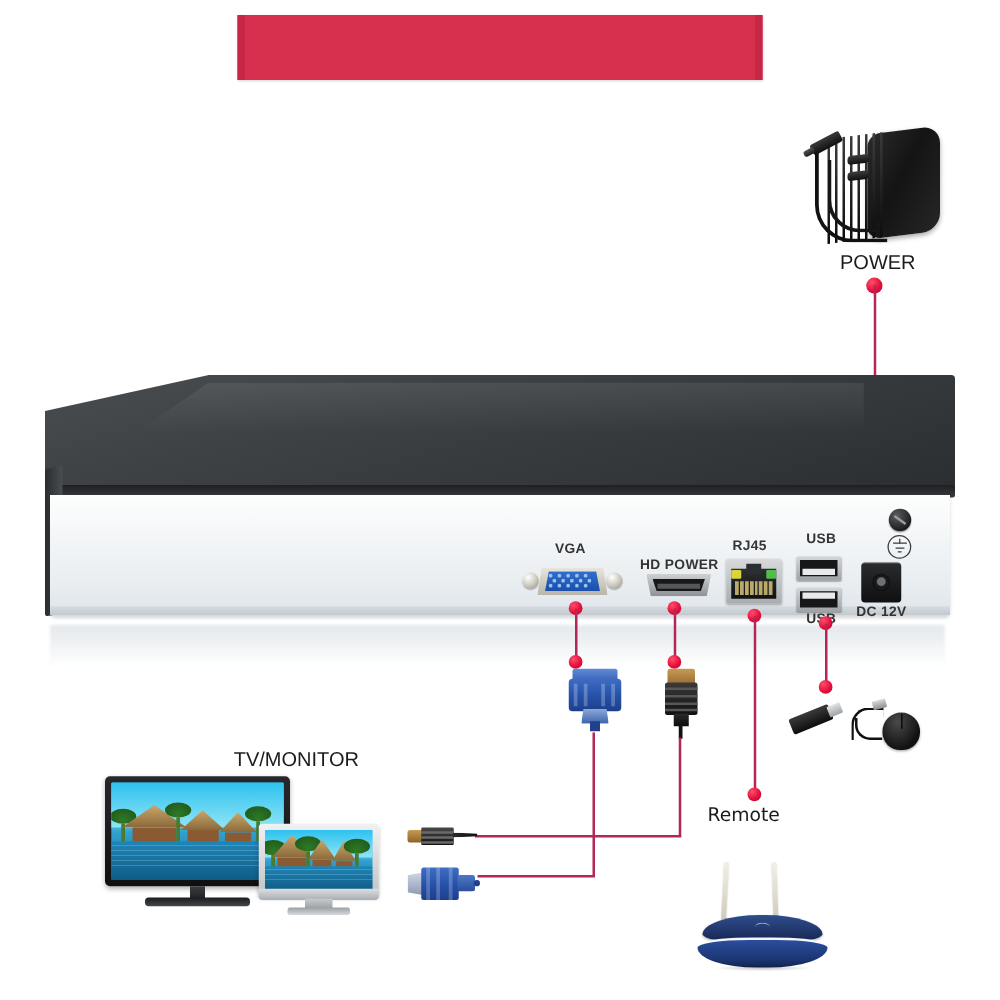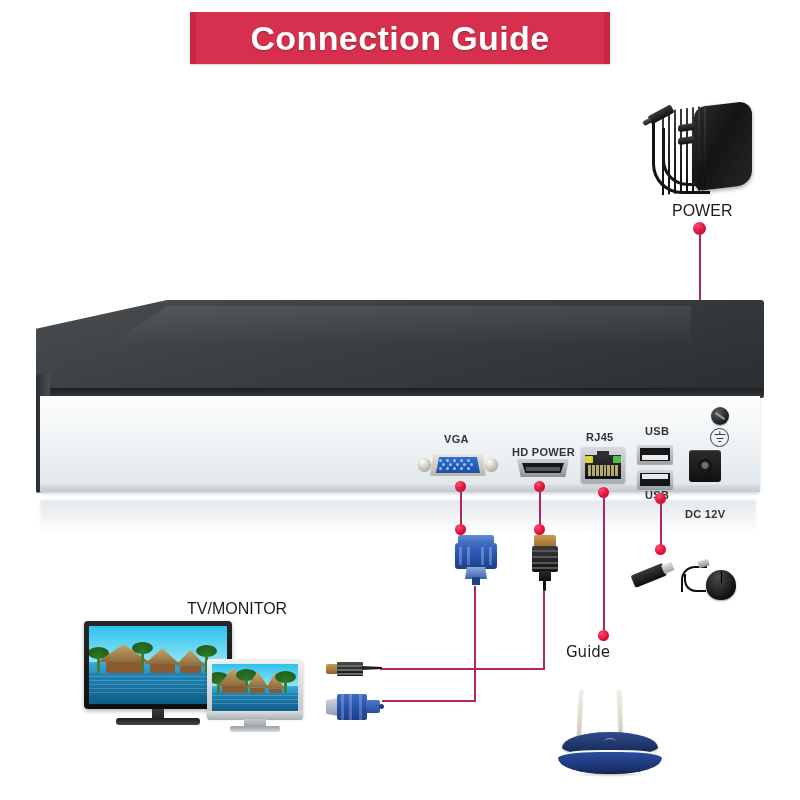--- a/index.html
+++ b/index.html
@@ -469,21 +469,20 @@
   }
 </style>
 </head>
 <body>
 
 <div id="stage">
 
   <div class="header-bar">
     <span class="cap l"></span>
     <span class="cap r"></span>
-    <span class="header-title">Connection Guide</span>
   </div>
 
   <div class="adapter">
     <div class="ad-body"></div>
     <div class="ad-ribs">
       <i style="left:0"></i>
         <i style="left:6px"></i>
         <i style="left:12px"></i>
       <i style="left:18px"></i>
         <i style="left:24px"></i>
@@ -511,21 +510,21 @@
     <div class="nvr-side"></div>
     <div class="nvr-face"></div>
   </div>
   <div class="nvr-reflect"></div>
 
   <div class="lbl small" style="left:444px; top:433px;">VGA</div>
   <div class="lbl small" style="left:512px; top:446px;">HD POWER</div>
   <div class="lbl small" style="left:586px; top:431px;">RJ45</div>
   <div class="lbl small" style="left:645px; top:425px;">USB</div>
   <div class="lbl small" style="left:645px; top:489px;">USB</div>
-  <div class="lbl small" style="left:685px; top:508px;">DC 12V</div>
+  <div class="lbl small" style="left:685px; top:484px;">DC 12V</div>
 
   <div class="port vga-port">
     <div class="vga-screw l"></div>
     <div class="vga-screw r"></div>
     <div class="vga-shell"></div>
     <div class="vga-blue"></div>
     <div class="vga-pins">
       <i style="left:0;top:0"></i>
         <i style="left:7px;top:0"></i>
         <i style="left:14px;top:0"></i>
@@ -644,21 +643,21 @@
   </div>
 
   <div class="mouse">
     <div class="mouse-cord"></div>
     <div class="mouse-cord2"></div>
     <div class="mouse-usb"></div>
     <div class="mouse-body"></div>
     <div class="mouse-split"></div>
   </div>
 
-  <div class="lbl router" style="left:566px; top:643px;">Guide</div>
+  <div class="lbl router" style="left:566px; top:643px;">Remote</div>
 
   <div class="router">
     <div class="ant a1"></div>
     <div class="ant a2"></div>
     <div class="r-top"></div>
     <div class="r-logo"></div>
     <div class="r-gap"></div>
     <div class="r-bot"></div>
     <div class="r-shadow"></div>
   </div>

